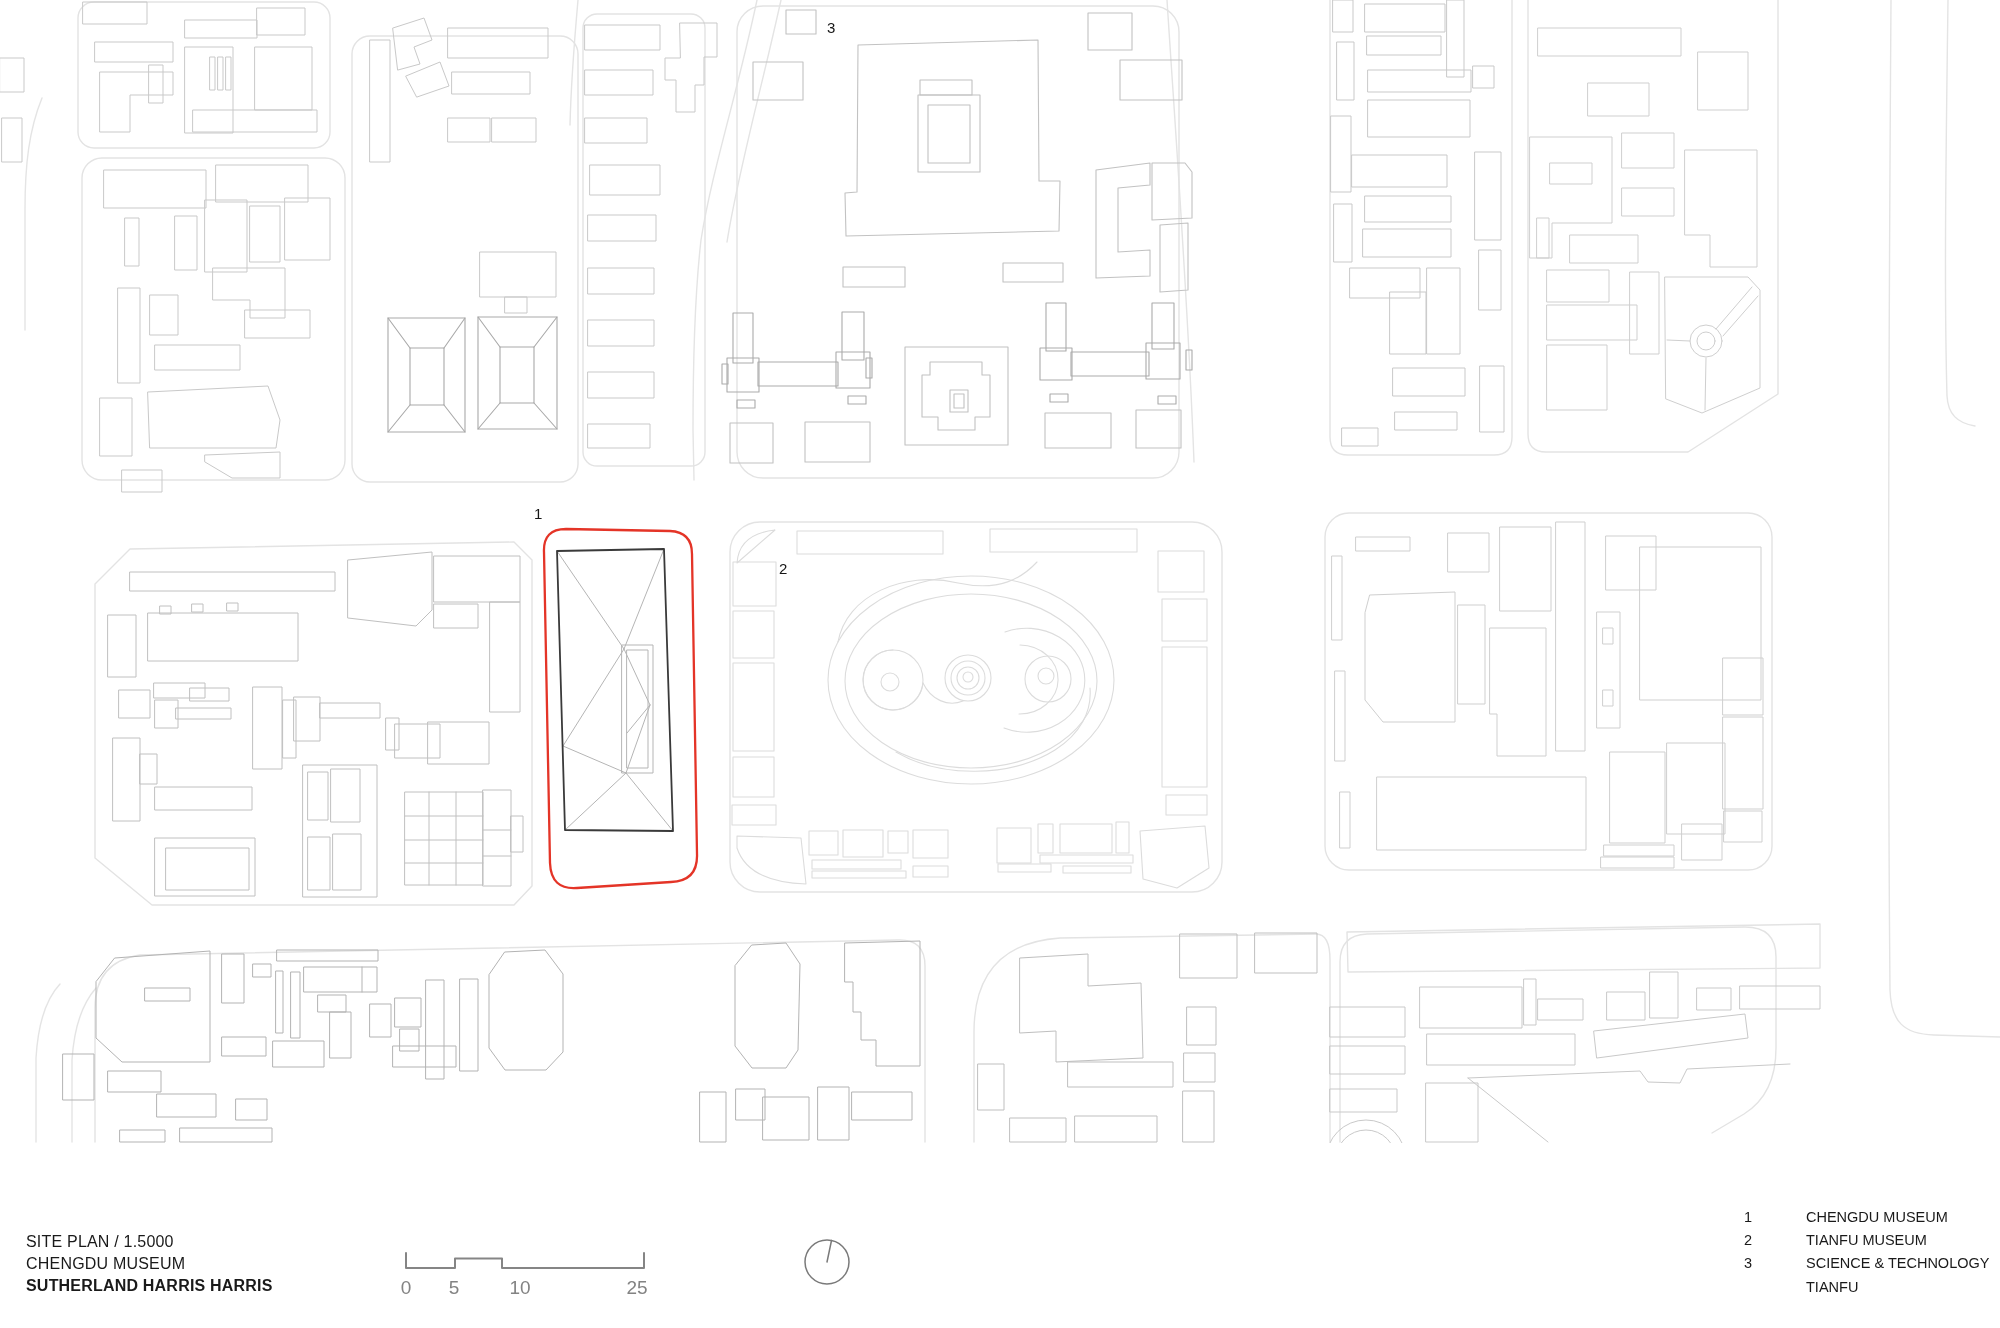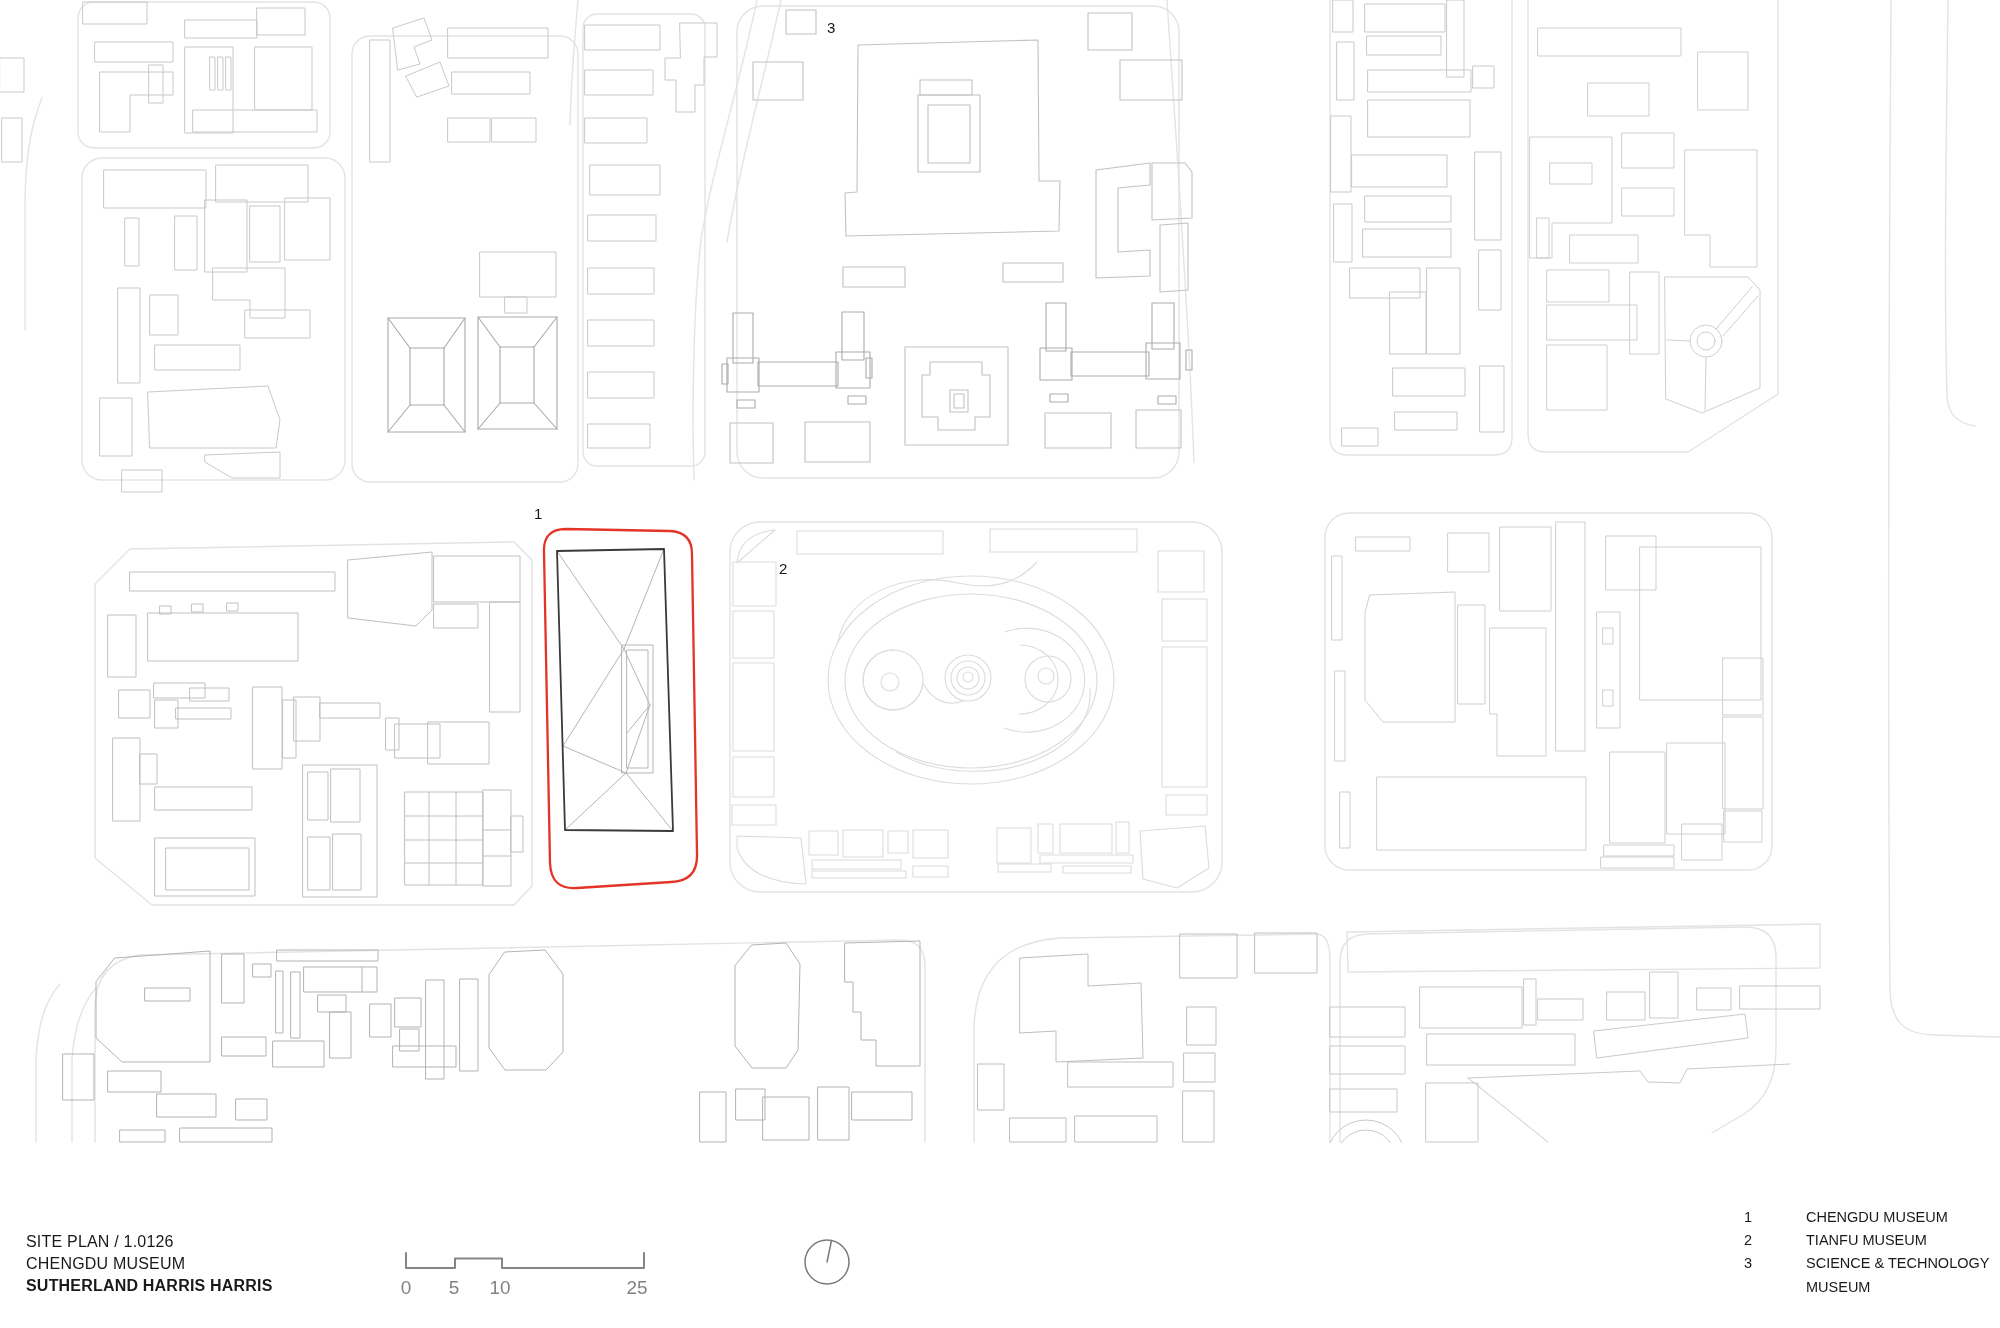--- a/index.html
+++ b/index.html
@@ -420,42 +420,42 @@
           <path d="M 406 1253 L 406 1268 L 455 1268 L 455 1258.5 L 502 1258.5 L 502 1268 L 644 1268 L 644 1253"></path>
         </g>
       </g>
   </svg>
 
   <div class="map-label" style="left:534px;top:506px;">1</div>
   <div class="map-label" style="left:779px;top:561px;">2</div>
   <div class="map-label" style="left:827px;top:20px;">3</div>
 
   <div class="title-block">
-    <div>SITE PLAN / 1.0126</div>
+    <div>SITE PLAN / 1.5000</div>
     <div>CHENGDU MUSEUM</div>
     <div class="bold">SUTHERLAND HARRIS HARRIS</div>
   </div>
 
   <span class="scale-label" style="left:406px;">0</span>
   <span class="scale-label" style="left:454px;">5</span>
-  <span class="scale-label" style="left:500px;text-align:center;">10</span>
+  <span class="scale-label" style="left:520px;text-align:center;">10</span>
   <span class="scale-label" style="left:637px;">25</span>
 
   <div class="legend">
     <div class="lrow">
       <span class="lnum">1</span>
       <span class="llab">CHENGDU MUSEUM</span>
     </div>
     <div class="lrow">
       <span class="lnum">2</span>
       <span class="llab">TIANFU MUSEUM</span>
     </div>
     <div class="lrow">
       <span class="lnum">3</span>
       <span class="llab">SCIENCE &amp; TECHNOLOGY</span>
     </div>
     <div class="lrow">
       <span class="lnum"></span>
-      <span class="llab">MUSEUM</span>
+      <span class="llab">TIANFU</span>
     </div>
   </div>
 
 </div>
 
 </body></html>

